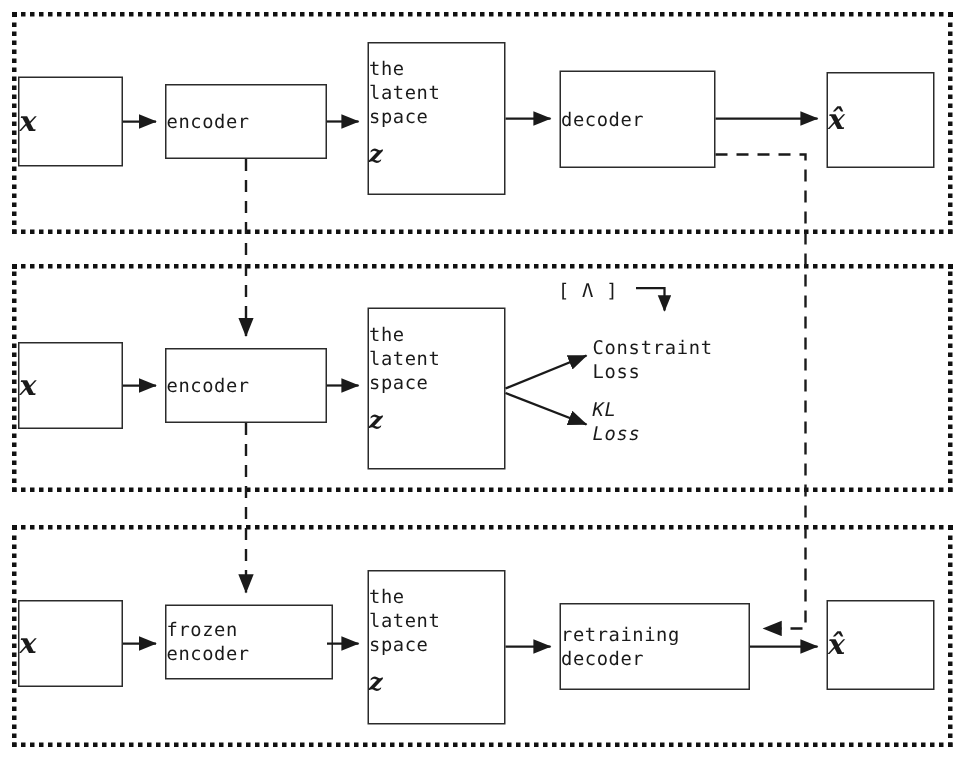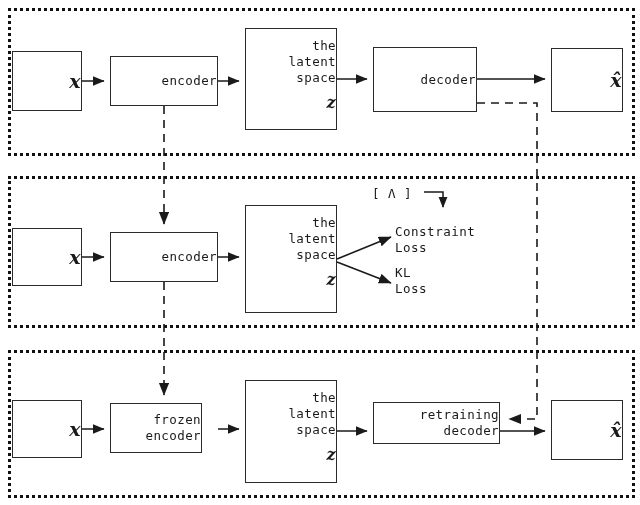--- a/index.html
+++ b/index.html
@@ -19,21 +19,21 @@
   }
 
   
   .node{
     position:absolute;
     box-sizing:border-box;
     border:1.6px solid #2b2b2b;
     background:#ffffff;
     display:flex;
     flex-direction:column;
-    align-items:flex-end;
+    align-items:flex-start;
     justify-content:center;
     text-align:center;
     font-size:12.5px;
     line-height:16px;
     letter-spacing:0.4px;
     color:#1a1a1a;
   }
   .node .ln{display:block;white-space:nowrap;}
   .node.var{
     font-family:"DejaVu Serif","Liberation Serif",serif;
@@ -111,42 +111,42 @@
 
   <div class="label" style="left:372px;top:186px;">
     <span class="ln">[ Λ ]</span>
   </div>
 
   <div class="label" style="left:395px;top:224px;">
     <span class="ln">Constraint</span>
     <span class="ln">Loss</span>
   </div>
 
-  <div class="label" style="left:395px;top:265px;">
+  <div class="label" style="left:395px;top:265px;font-style:italic;">
     <span class="ln">KL</span>
     <span class="ln">Loss</span>
   </div>
 
   <div class="node var" style="left:12px;top:400px;width:70px;height:58px;">
     <span class="ln">𝒙</span>
   </div>
 
-  <div class="node" style="left:110px;top:403px;width:92px;height:50px;">
+  <div class="node" style="left:110px;top:403px;width:112px;height:50px;">
     <span class="ln">frozen</span>
     <span class="ln">encoder</span>
   </div>
 
   <div class="node latent" style="left:245px;top:380px;width:92px;height:103px;">
     <span class="ln">the</span>
     <span class="ln">latent</span>
     <span class="ln">space</span>
     <span class="zsym">𝒛</span>
   </div>
 
-  <div class="node" style="left:373px;top:402px;width:127px;height:42px;">
+  <div class="node" style="left:373px;top:402px;width:127px;height:58px;">
     <span class="ln">retraining</span>
     <span class="ln">decoder</span>
   </div>
 
   <div class="node var" style="left:551px;top:400px;width:72px;height:60px;">
     <span class="ln">𝒙̂</span>
   </div>
 
   <svg class="wires" viewBox="0 0 640 505">
     <defs>

